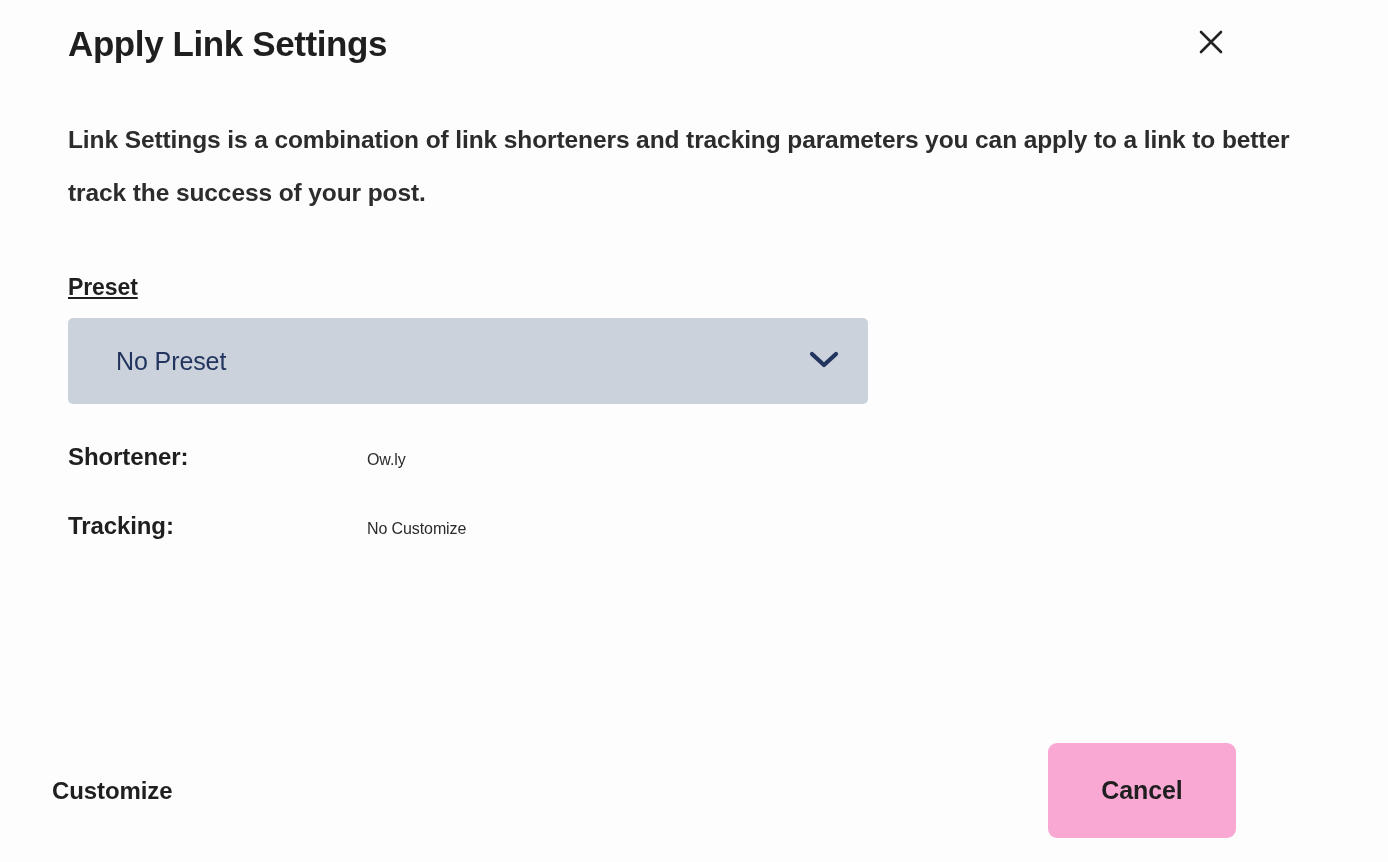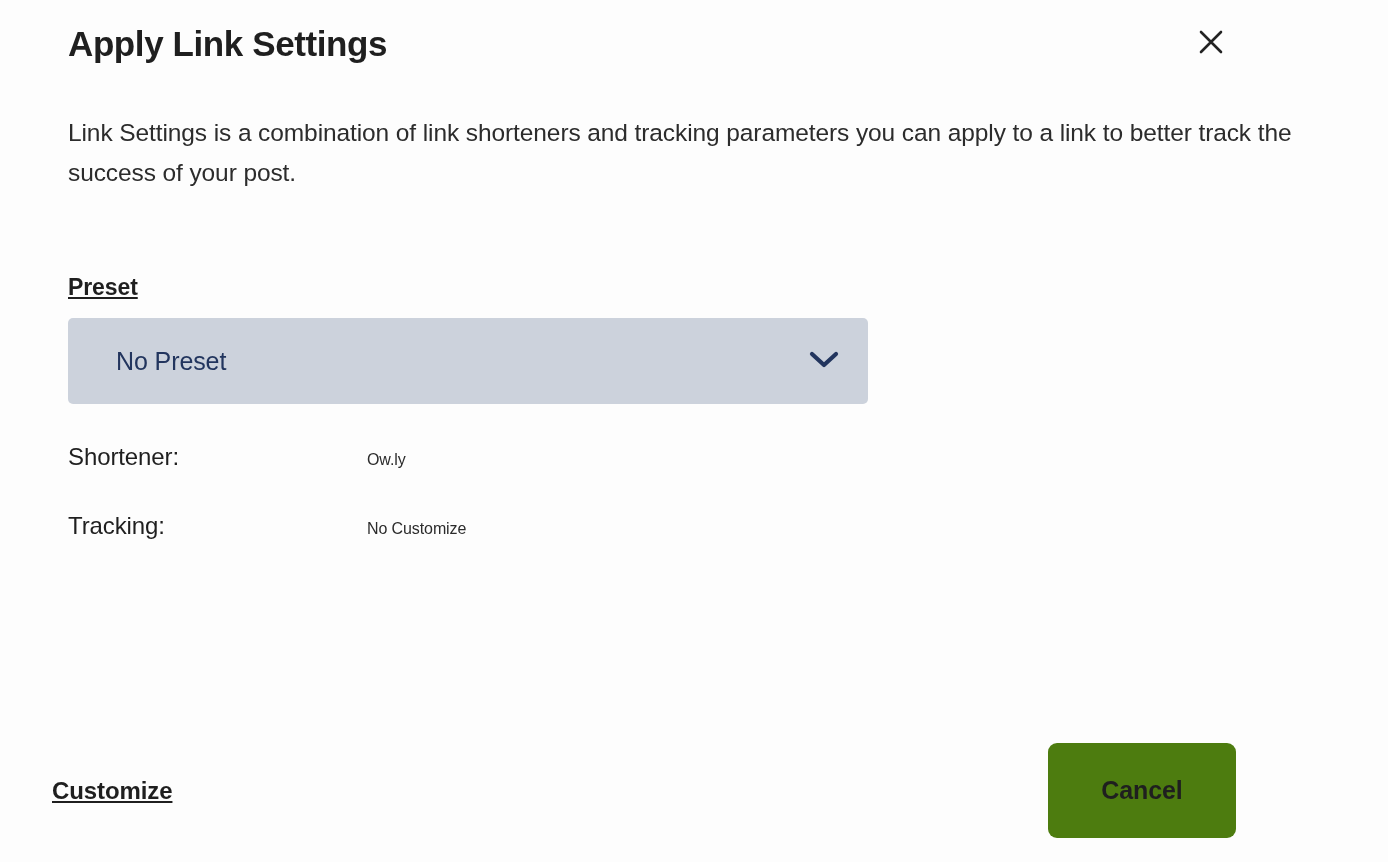--- a/index.html
+++ b/index.html
@@ -54,23 +54,24 @@
     line-height: 1.16;
     white-space: nowrap;
   }
 
   .modal-desc {
     position: absolute;
     left: 68px;
     top: 113px;
     width: 1230px;
     font-size: 24.5px;
-    line-height: 40px;
+    line-height: 53px;
     color: #2c2c2c;
     letter-spacing: -0.1px;
+    font-weight: bold;
   }
 
   
   .preset-label {
     position: absolute;
     left: 68px;
     top: 274px;
     font-size: 23px;
     font-weight: bold;
     color: #1f1f1f;
@@ -113,21 +114,21 @@
   }
   .detail-row {
     display: flex;
     align-items: baseline;
     height: 69px;
   }
   .detail-key {
     width: 299px;
     flex: 0 0 299px;
     font-size: 24px;
-    font-weight: normal;
+    font-weight: bold;
     color: #1f1f1f;
     letter-spacing: -0.1px;
   }
   .detail-val {
     font-size: 16px;
     font-weight: normal;
     color: #2c2c2c;
     letter-spacing: -0.1px;
   }
 
@@ -146,21 +147,20 @@
 
   .customize-link {
     font-size: 24px;
     font-weight: bold;
     color: #1f1f1f;
     background: none;
     border: none;
     cursor: pointer;
     letter-spacing: -0.1px;
     padding: 10px 0;
-    text-decoration: underline;
   }
 
   .footer-actions {
     display: flex;
     align-items: center;
     gap: 17px;
   }
 
   .btn {
     border: none;
@@ -171,21 +171,21 @@
     letter-spacing: -0.1px;
     cursor: pointer;
     height: 95px;
     display: flex;
     align-items: center;
     justify-content: center;
   }
 
   .btn-cancel {
     width: 188px;
-    background: #4d7c0f;
+    background: #f9a8d4;
     color: #1f1f1f;
   }
 
   .btn-apply {
     width: 177px;
     background: #13303f;
     color: #ffffff;
   }
 </style>
 </head>

